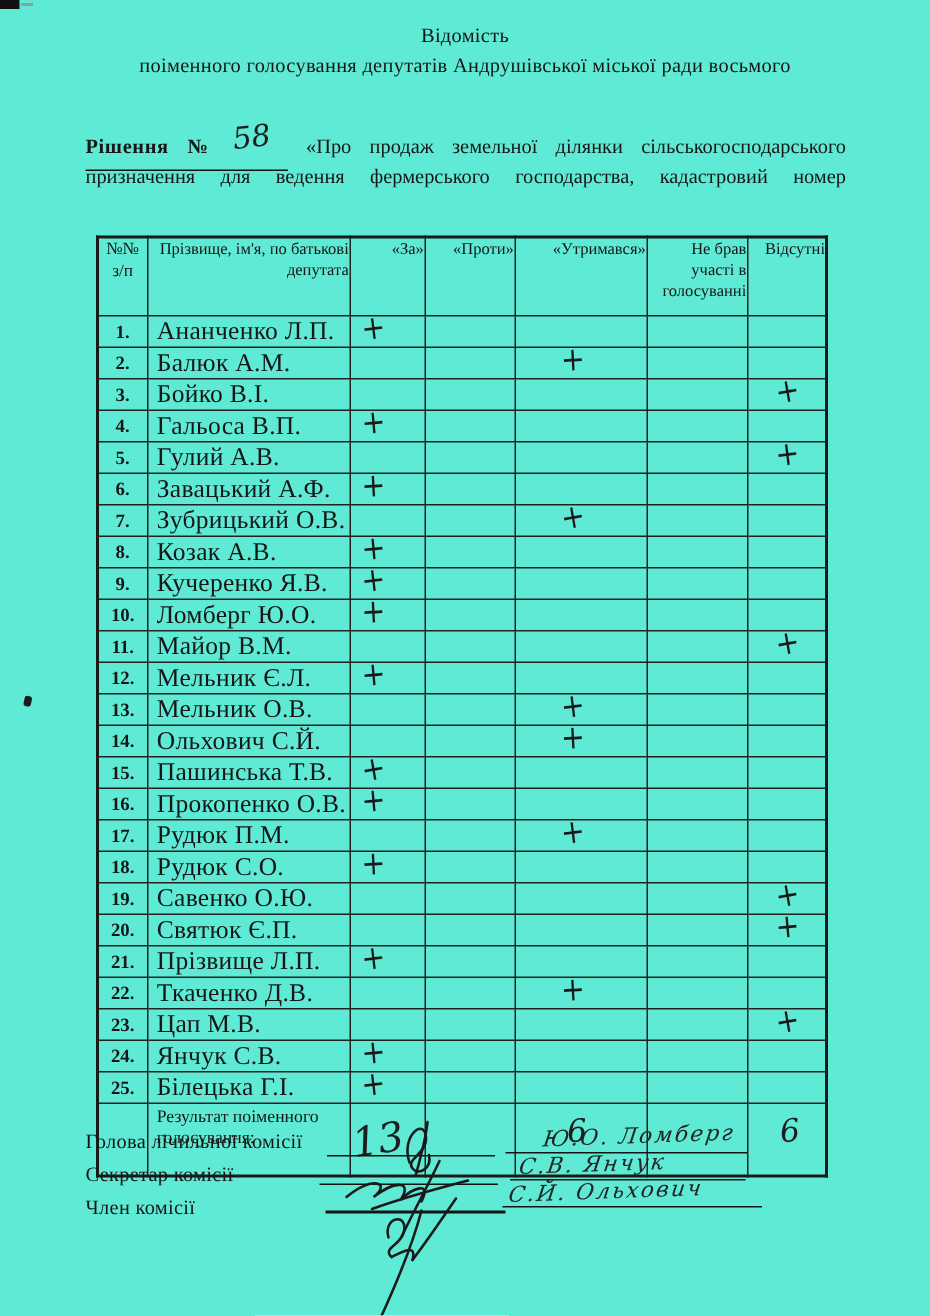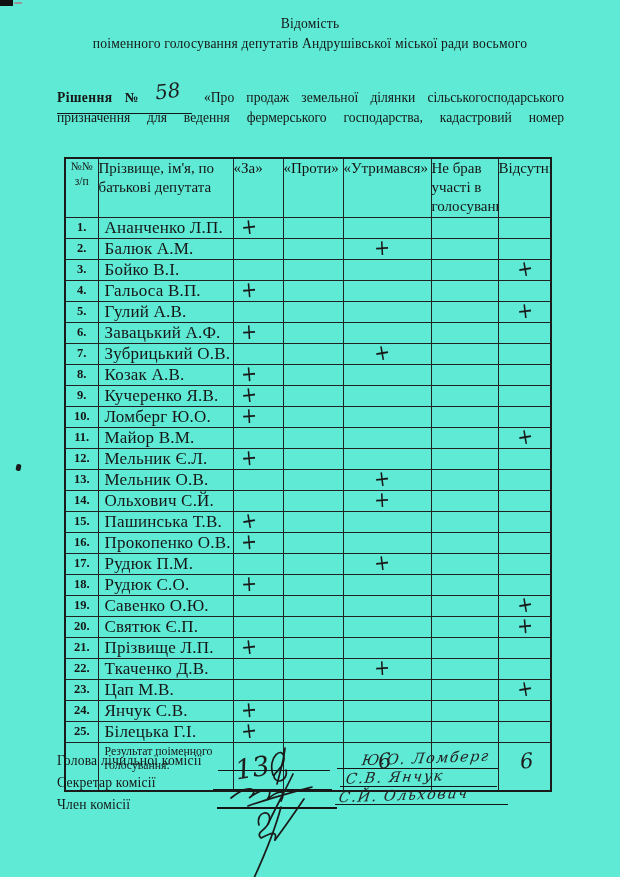--- a/index.html
+++ b/index.html
@@ -30,21 +30,21 @@
 
   
   table.vote-table{
     position:absolute; left:64px; top:157px; width:486px;
     border-collapse:collapse; table-layout:fixed;
   }
   .vote-table td,.vote-table th{border:1px solid #222; padding:0; overflow:hidden;}
   .vote-table{border:2px solid #1a1a1a;}
   thead th{
     height:51px; vertical-align:top; font-weight:normal;
-    font-size:15px; line-height:1.28; padding-top:2px; text-align:left;
+    font-size:11px; line-height:1.28; padding-top:2px; text-align:right;
   }
   th.h-num{white-space:pre-line; text-align:center; font-size:11.5px;}
   tbody td{height:20px;}
   td.num-cell{text-align:center; font-weight:bold; font-size:12.5px;}
   td.name-cell{padding-left:6px; font-size:17px; letter-spacing:.2px;}
   td.vote-cell{text-align:center; position:relative;}
   .mark{
     display:inline-block; font-family:"DejaVu Sans", sans-serif; font-size:19px;
     line-height:14px; color:#191919; position:relative; transform:rotate(-7deg) scaleY(1.15);
   }

